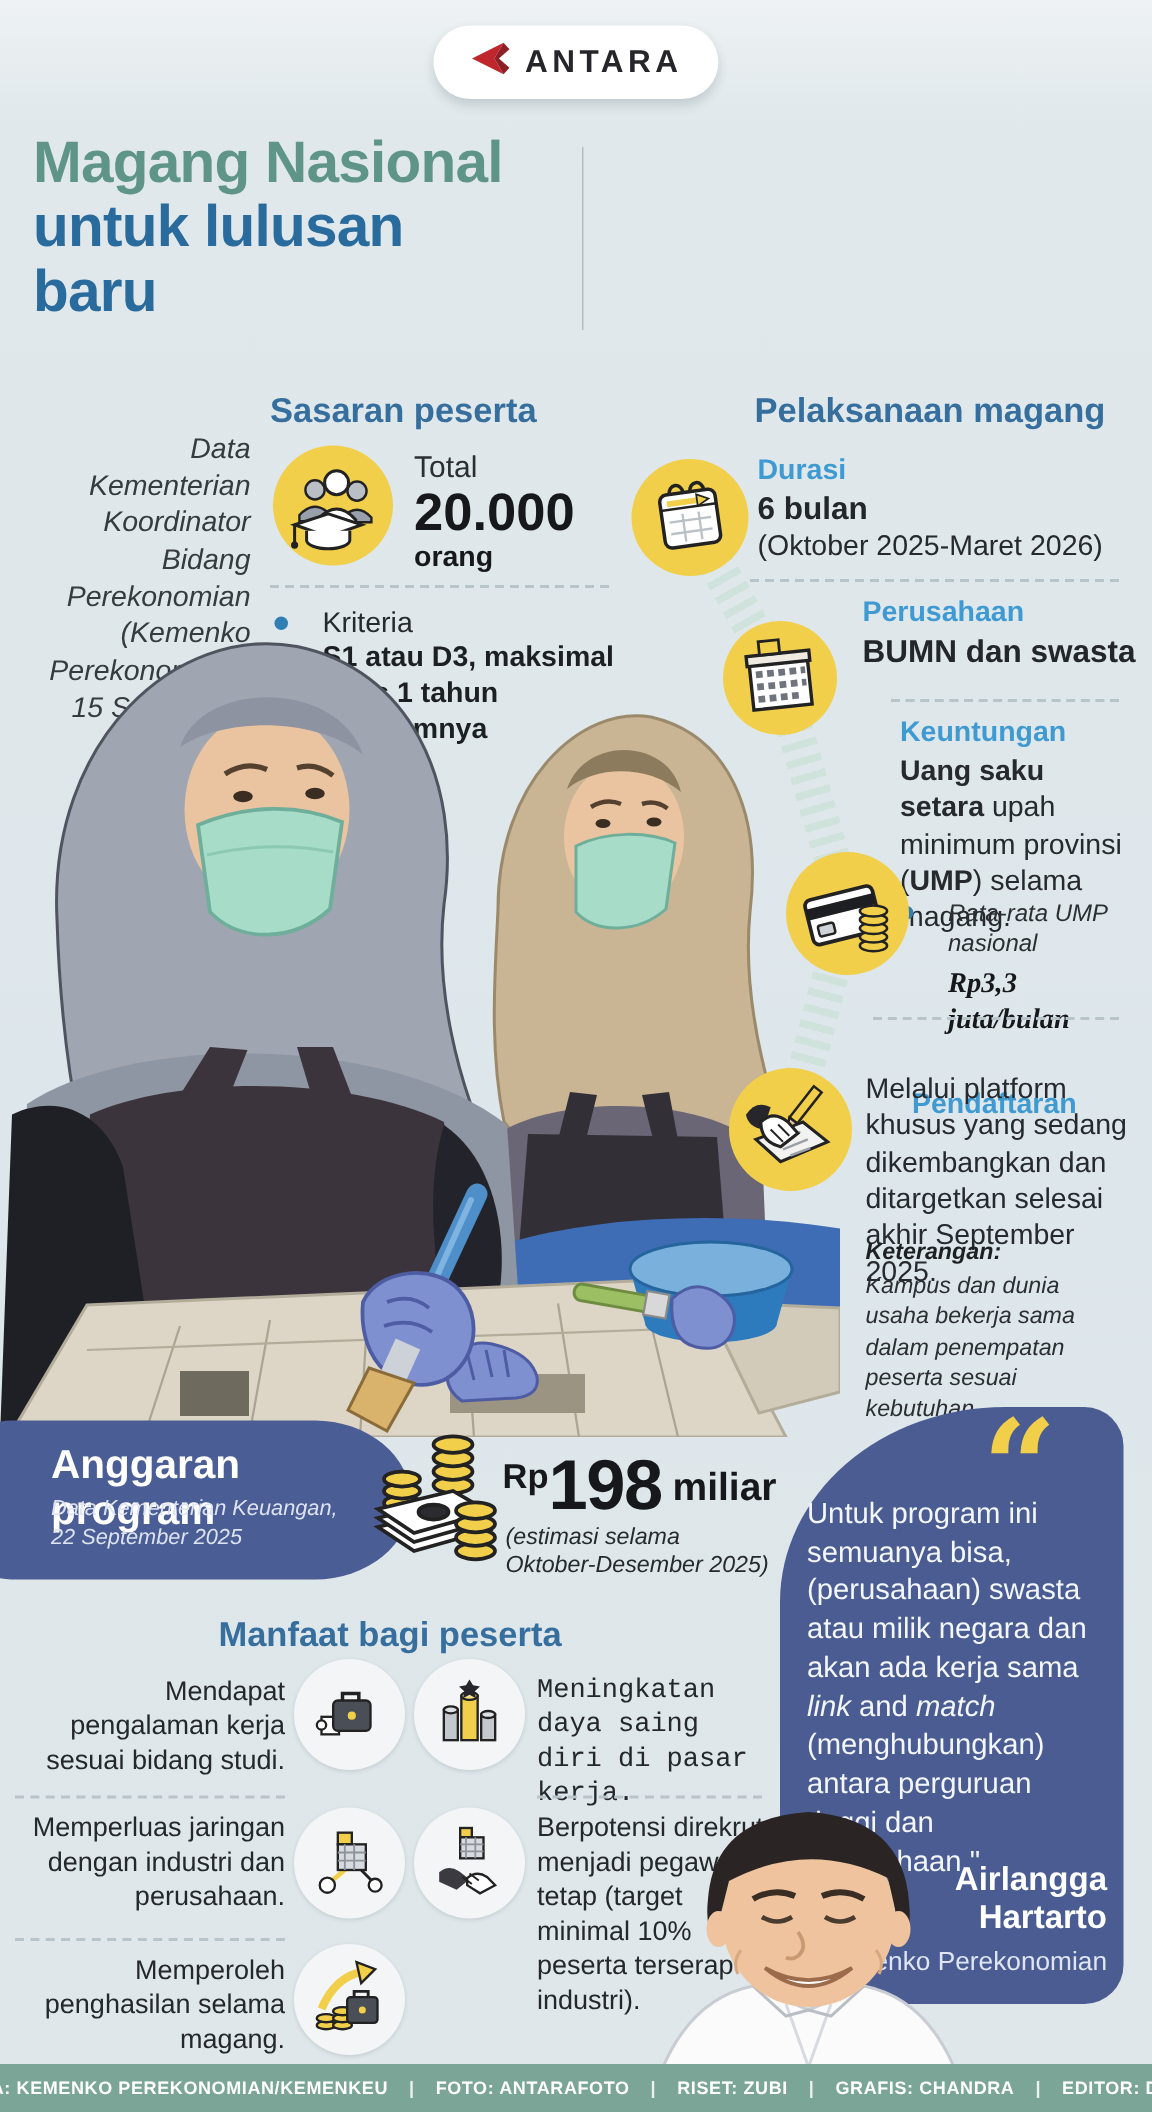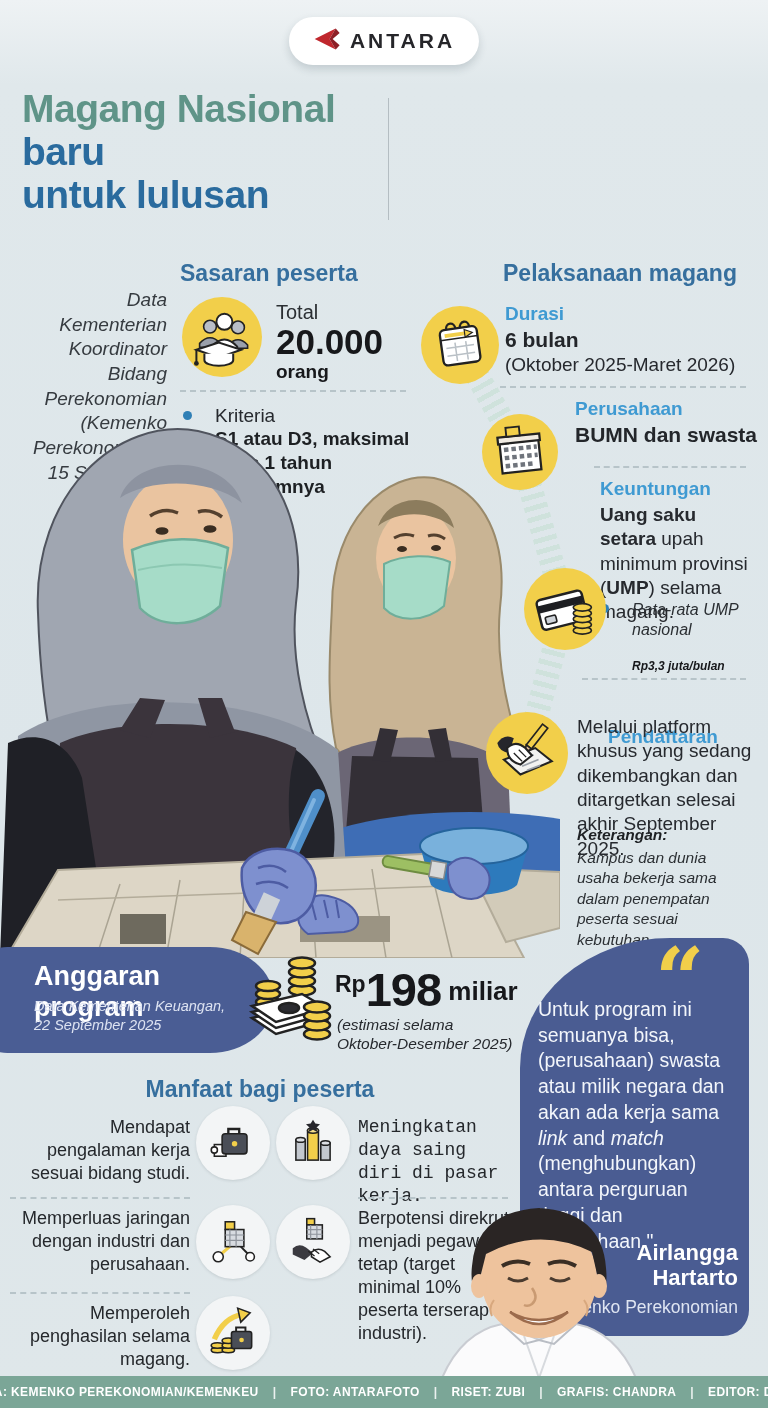--- a/index.html
+++ b/index.html
@@ -77,22 +77,22 @@
       <svg width="28" height="26" viewBox="0 0 32 28">
           <path d="M2 14 L26 2 L19 14 L26 26 Z" fill="#c0272d"></path>
           <path d="M26 2 L30.5 7 L22.5 14 L30.5 21 L26 26 L19 14 Z" fill="#8d1f26"></path>
         </svg>
     </span>
     <span class="logo-text">ANTARA</span>
   </div>
 
   <div class="abs title">
     <div class="t-green">Magang Nasional</div>
+    <div class="t-blue">untuk lulusan</div>
     <div class="t-blue">baru</div>
-    <div class="t-blue">untuk lulusan</div>
   </div>
   <div class="abs v-divider"></div>
 
   <div class="abs src-note">Data Kementerian Koordinator Bidang Perekonomian (Kemenko Perekonomian), 15 September 2025</div>
 
   <div class="abs sec-h" style="left:180px;top:260px;">Sasaran peserta</div>
 
   <div class="abs icon-circle" style="left:182px;top:297px;width:80px;height:80px;">
     <svg width="64" height="64" viewBox="0 0 80 80">
       <circle cx="25" cy="27" r="8" fill="#b9bec7" stroke="#222" stroke-width="2"></circle>
@@ -192,21 +192,21 @@
     </svg>
   </div>
   <div class="abs sub-label" style="left:600px;top:478px;">Keuntungan</div>
   <div class="abs body-txt" style="left:600px;top:503px;width:150px;">
     <b>Uang saku setara</b><span> upah minimum provinsi (</span><b>UMP</b><span>) selama magang.</span>
   </div>
   <div class="abs bullet-row" style="left:600px;top:600px;width:150px;">
     <span class="bullet" style="margin-top:4px;"></span>
     <div>
       <div style="font-style:italic;font-size:16px;color:#2b2f33;line-height:1.25;">Rata-rata UMP nasional</div>
-      <div style="font-style:italic;font-weight:bold;font-size:12px;color:#17181b;line-height:1.25;margin-top:19px;">Rp3,3 juta/bulan</div>
+      <div style="font-style:italic;font-weight:bold;font-size:19px;color:#17181b;line-height:1.25;margin-top:4px;font-family:Liberation Serif, serif;">Rp3,3 juta/bulan</div>
     </div>
   </div>
   <div class="abs dash" style="left:582px;top:678px;width:164px;"></div>
 
   <div class="abs icon-circle" style="left:486px;top:712px;width:82px;height:82px;">
     <svg width="66" height="66" viewBox="0 0 80 80">
       <path d="M12 48 L50 34 L70 50 L32 66 Z" fill="#f2f2f0" stroke="#222" stroke-width="2.5"></path>
       <path d="M28 50 l20 -8 M34 56 l20 -8 M40 61 l16 -6" stroke="#9aa0a8" stroke-width="2"></path>
       <path d="M4 28 q8 -12 20 -6 l-6 18 q-12 -2 -14 -12 Z" fill="#26262c"></path>
       <g transform="rotate(38 46 28)">

